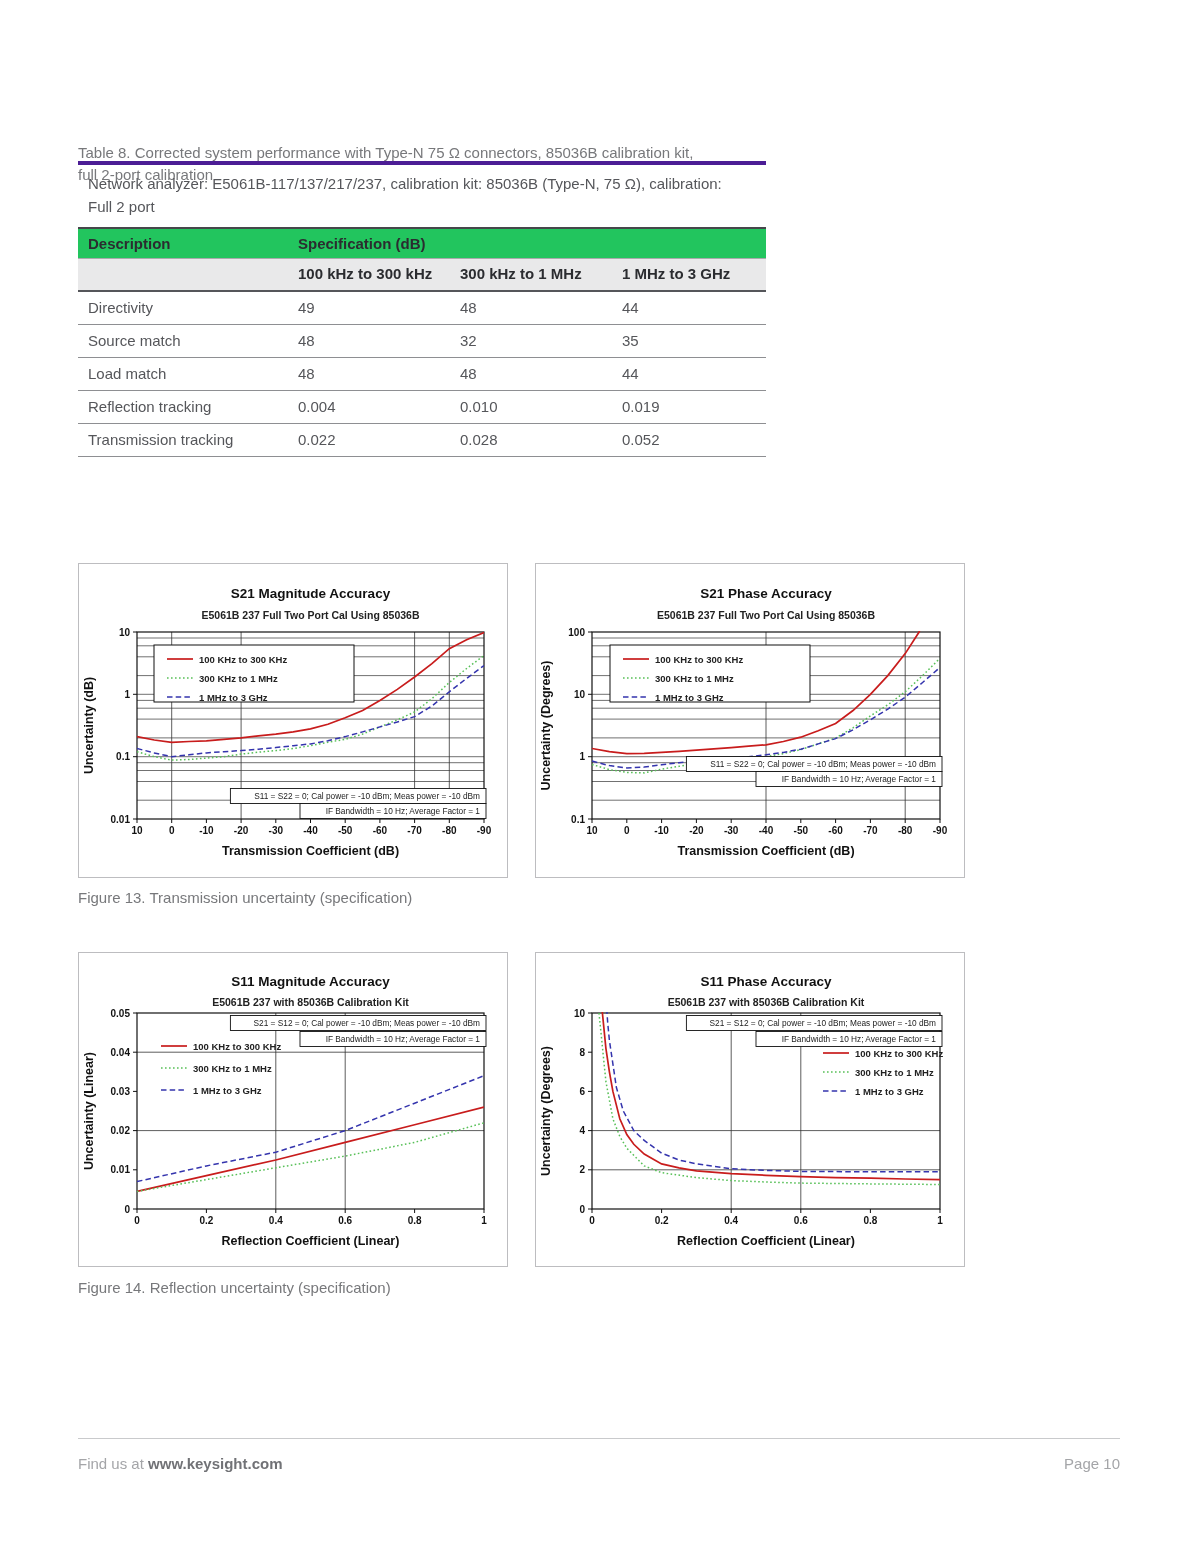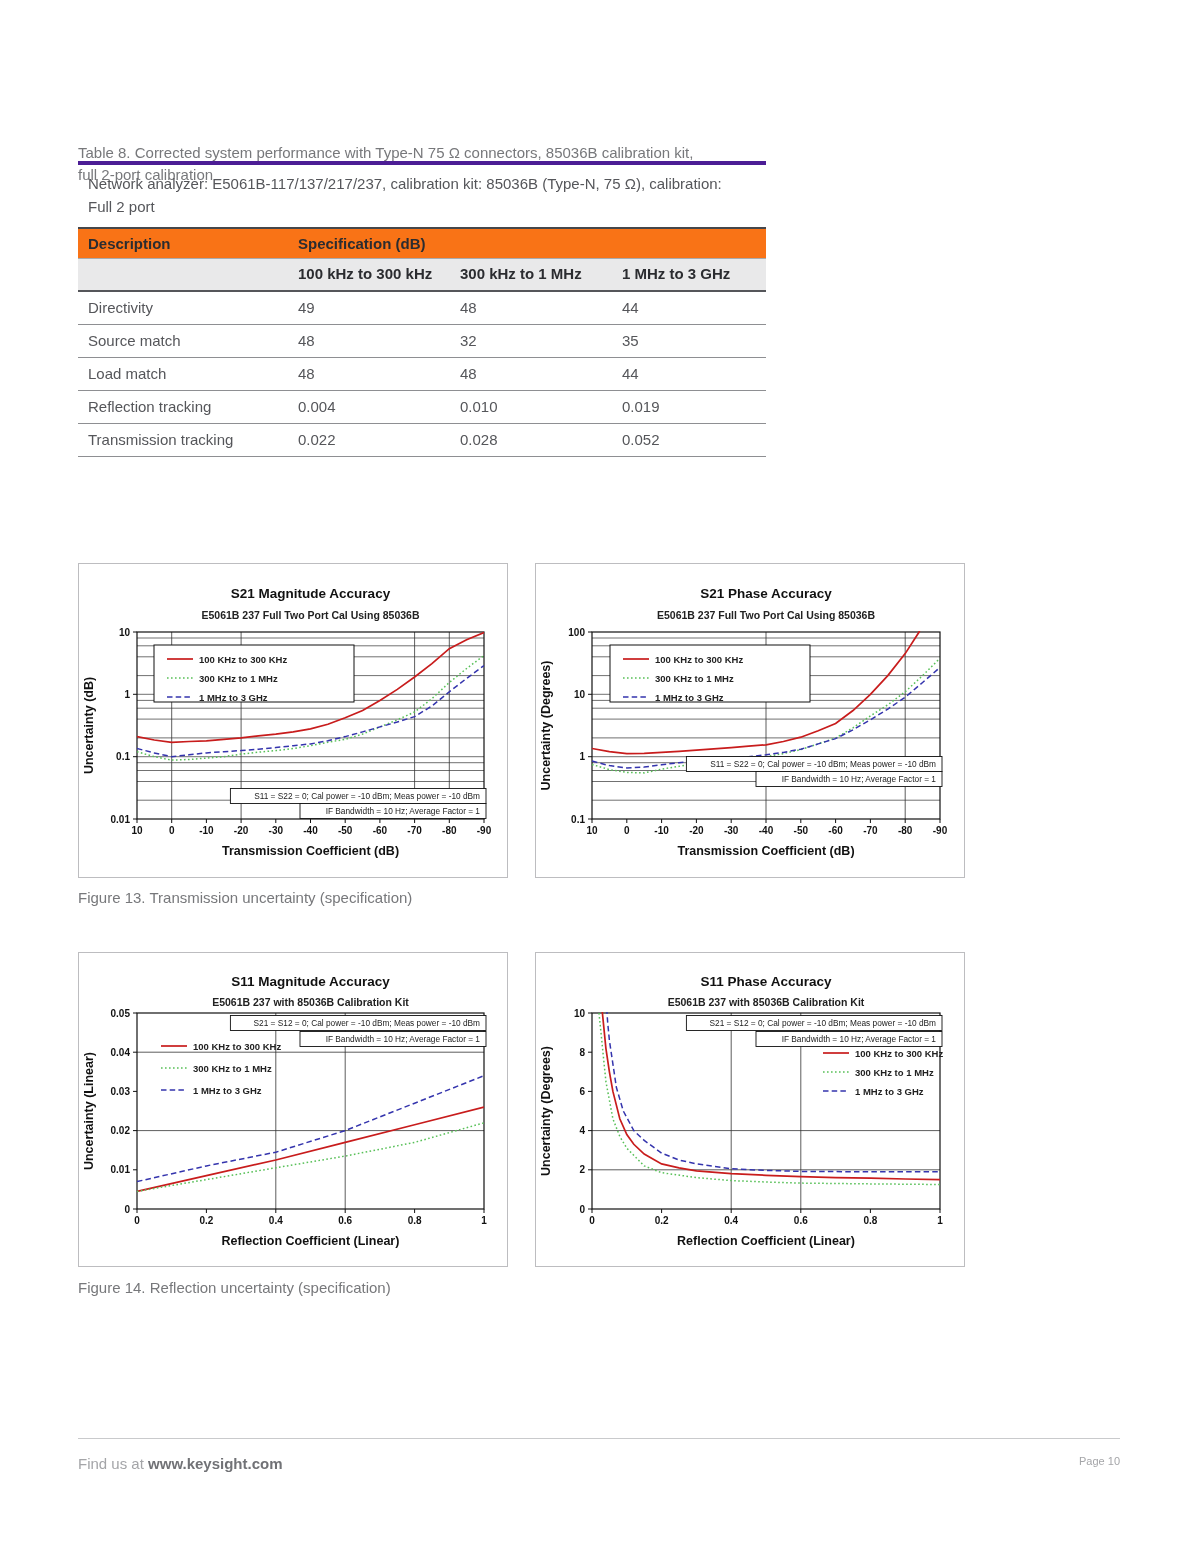--- a/index.html
+++ b/index.html
@@ -11,36 +11,36 @@
        font-size:15px;line-height:1.45;color:#77787b;margin-top:28px;}
 
   .tablewrap{position:absolute;left:78px;top:161px;width:688px;font-size:15px;color:#55565a;}
   .note{border-top:4px solid #4c1d95;padding:8px 10px 9px 10px;line-height:1.5;}
   table.spec{width:100%;border-collapse:collapse;table-layout:fixed;}
   table.spec th,table.spec td{text-align:left;font-weight:normal;padding:6px 8px 7px 10px;
        font-size:15px;}
   table.spec col.c0{width:210px;}
   table.spec col.c1{width:162px;}
   table.spec col.c2{width:162px;}
-  tr.h1 th{border-top:2px solid #46474b;background:#f97316;font-weight:bold;color:#2b2c30;
+  tr.h1 th{border-top:2px solid #46474b;background:#22c55e;font-weight:bold;color:#2b2c30;
        padding-bottom:6px;border-bottom:1px solid #a9aaac;}
   tr.h2 th{background:#e9e9ea;font-weight:bold;color:#2b2c30;padding-top:6px;padding-bottom:8px;
        border-bottom:2px solid #55565a;}
   table.spec tbody td{border-bottom:1px solid #8e8f92;color:#55565a;padding-top:7px;padding-bottom:8px;}
 
   .chart-box{position:absolute;width:428px;height:313px;background:#fff;border:1px solid #bdbdc0;}
   .chart-box svg text{font-family:"Liberation Sans",sans-serif;}
 
   .fig-caption{position:absolute;left:78px;font-size:15px;color:#77787b;}
 
   .footer-rule{position:absolute;left:78px;top:1438px;width:1042px;height:1px;background:#c9cacc;}
   .footer-left{position:absolute;left:78px;top:1455px;font-size:15px;color:#a4a5a8;}
   .footer-left b{color:#717276;}
   .footer-right{position:absolute;top:1455px;left:1020px;width:100px;text-align:right;
-       font-size:11px;color:#a4a5a8;}
+       font-size:15px;color:#a4a5a8;}
 </style>
 </head>
 <body>
 
 <div class="page">
 
   <div class="table-caption pre">Table 8. Corrected system performance with Type-N 75 Ω connectors, 85036B calibration kit,
 full 2-port calibration</div>
 
   <div class="tablewrap">

